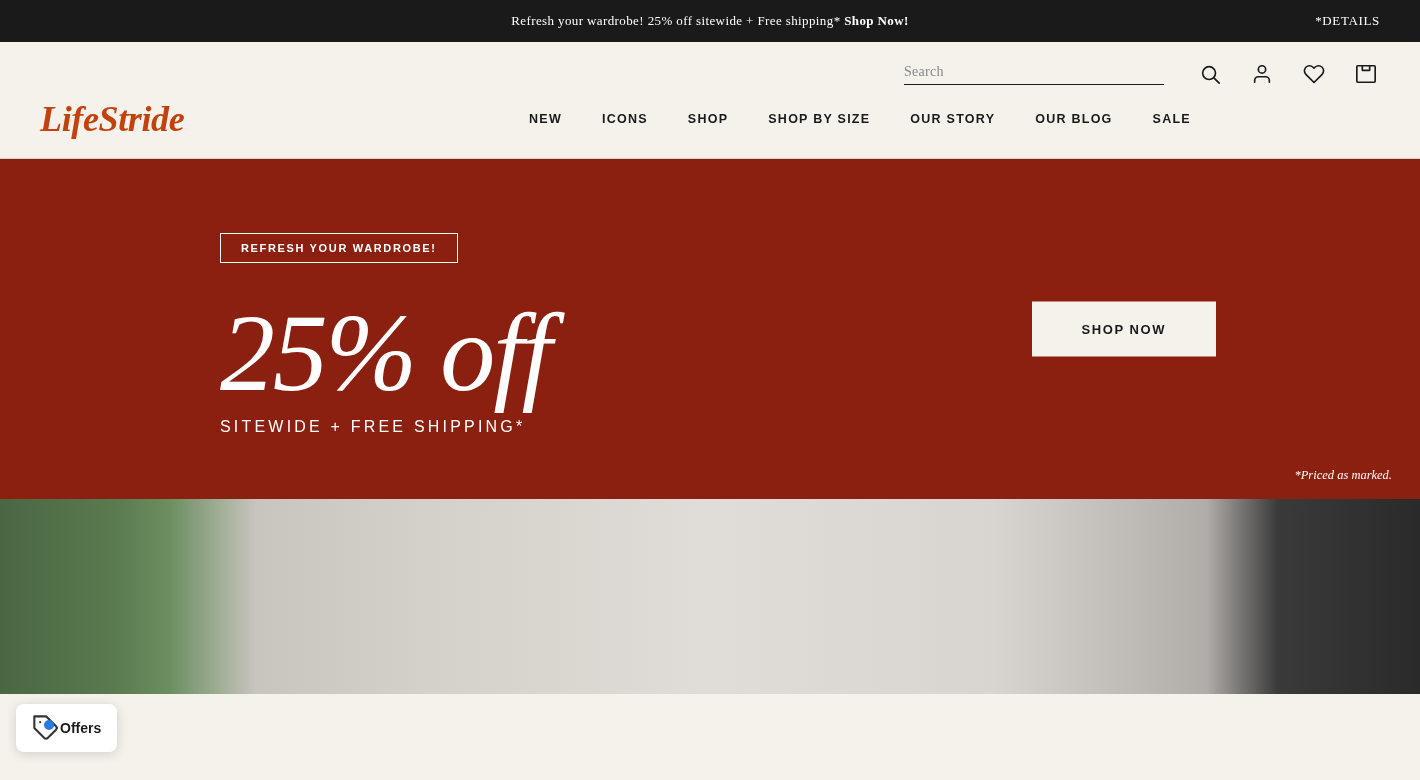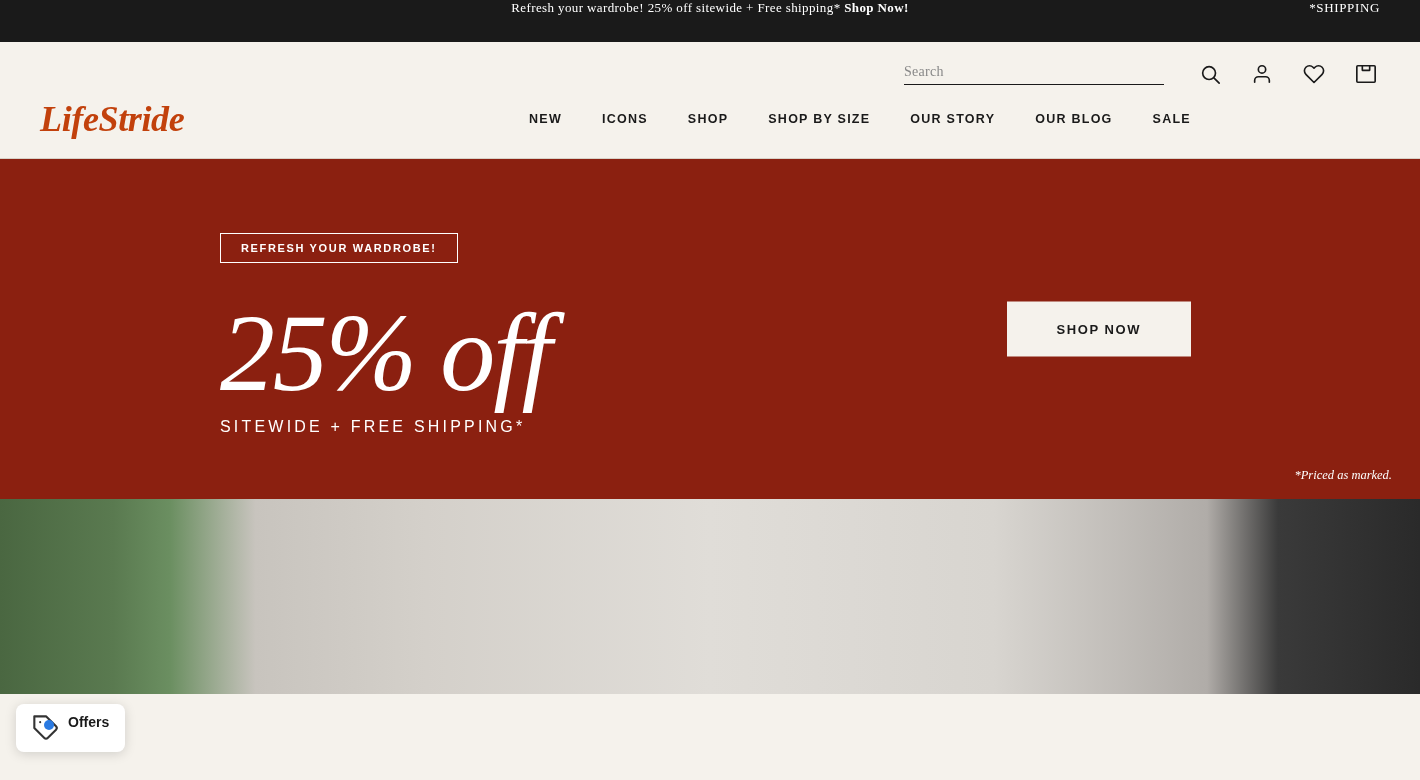--- a/index.html
+++ b/index.html
@@ -3,20 +3,21 @@
   <meta charset="utf-8">
   <style>
     * { margin: 0; padding: 0; box-sizing: border-box; }
     body { font-family: 'Georgia', serif; background: #f5f2ec; width: 1420px; min-height: 780px; overflow-x: hidden; }
 
     
     .announcement-bar {
       background: #1a1a1a;
       color: #fff;
       display: flex;
+      align-items: center;
       justify-content: center;
       height: 42px;
       font-size: 13px;
       letter-spacing: 0.03em;
       position: relative;
     }
     .announcement-bar .details-link {
       position: absolute;
       right: 40px;
       color: #fff;
@@ -167,21 +168,21 @@
       font-size: 16px;
       color: #fff;
       letter-spacing: 0.2em;
       text-transform: uppercase;
       font-family: 'Arial', sans-serif;
       font-weight: 400;
     }
 
     .shop-now-btn {
       position: absolute;
-      right: 229px;
+      right: 204px;
       top: 50%;
       transform: translateY(-50%);
       background: #f5f2ec;
       color: #1a1a1a;
       border: none;
       padding: 20px 50px;
       font-size: 13px;
       font-weight: 700;
       letter-spacing: 0.12em;
       text-transform: uppercase;
@@ -227,21 +228,22 @@
 
     
     .offers-widget {
       position: fixed;
       bottom: 28px;
       left: 16px;
       background: #fff;
       border-radius: 8px;
       box-shadow: 0 2px 12px rgba(0,0,0,0.15);
       display: flex;
-      gap: 8px;
+      align-items: center;
+      gap: 0;
       padding: 10px 16px;
       cursor: pointer;
       z-index: 100;
     }
 
     .offers-icon {
       width: 28px;
       height: 28px;
     }
 
@@ -263,21 +265,21 @@
     }
   </style>
 </head>
 <body>
 
 <div class="announcement-bar">
   <span class="promo-text">
     <span>Refresh your wardrobe! 25% off sitewide + Free shipping*</span>
     <a>Shop Now!</a>
   </span>
-  <a class="details-link">*SHIPPING</a>
+  <a class="details-link">*DETAILS</a>
 </div>
 
 <header class="header">
 
   <div class="header-top">
     <div class="search-wrapper">
       <input class="search-input" type="text" placeholder="Search" style="">
     </div>
     <div class="header-icon">
       <svg viewBox="0 0 24 24" fill="none" stroke="currentColor" stroke-width="1.8" stroke-linecap="round" stroke-linejoin="round">

